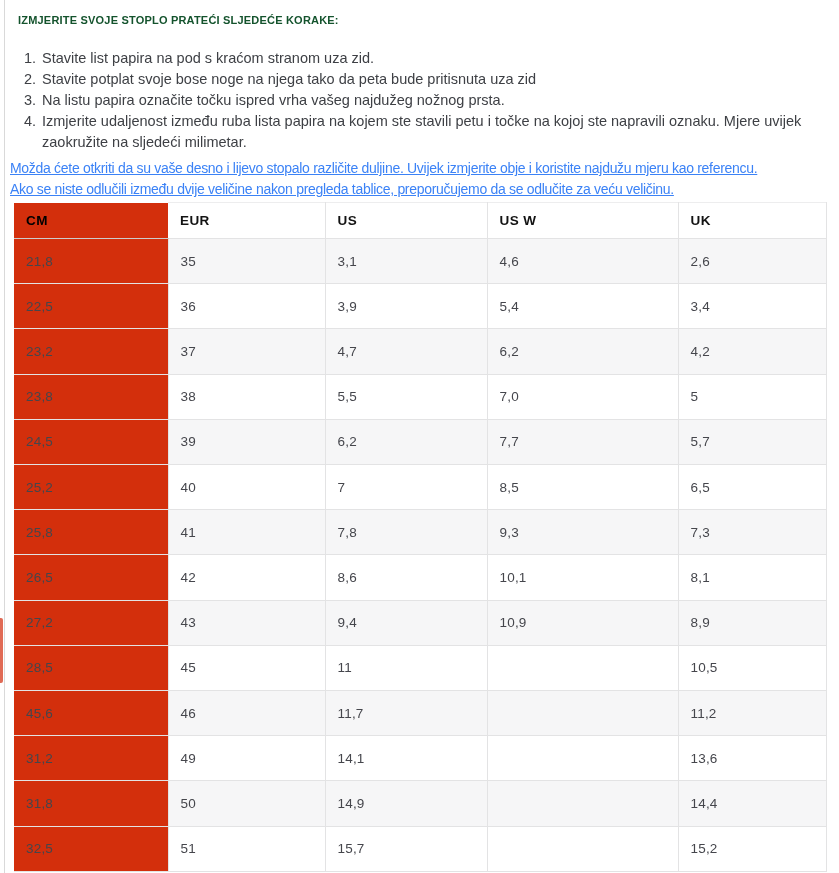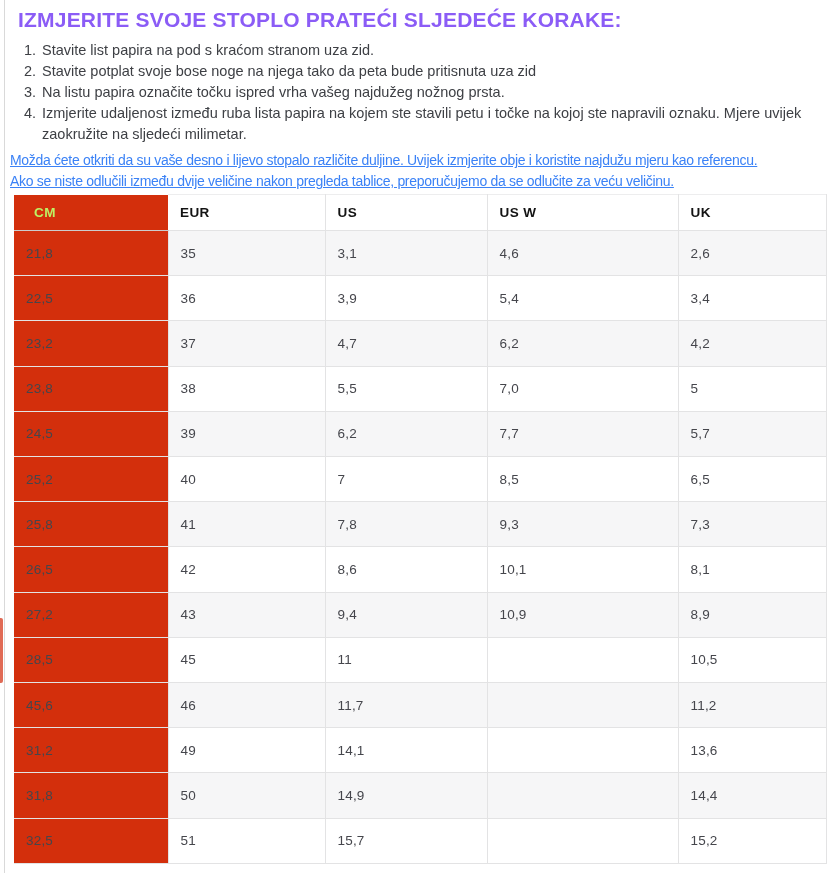--- a/index.html
+++ b/index.html
@@ -22,29 +22,29 @@
   .widget-sliver {
     position: absolute; left: 0; top: 618px;
     width: 3px; height: 65px;
     background: #e06a55;
     border-radius: 0 2px 2px 0;
   }
   .content { position: relative; padding: 9px 13px 0 10px; }
 
   .page-title {
     margin: 0 0 0 8px;
-    font-size: 21px;
+    font-size: 11px;
     line-height: 22px;
     font-weight: 700;
-    color: #8b5cf6;
+    color: #14532d;
     letter-spacing: 0.2px;
   }
 
   .steps {
-    margin: 9px 0 0 0;
+    margin: 17px 0 0 0;
     padding: 0 0 0 30px;
     max-width: 798px;
     font-size: 14.5px;
     line-height: 21px;
     color: #3e4045;
   }
   .steps li { padding-left: 2px; }
 
   .sizing-note {
     margin: 5px 0 0 0;
@@ -83,22 +83,22 @@
     border-top: 1px solid #ededee;
     background: #ffffff;
   }
   .size-table td {
     font-size: 13.5px;
     color: #45464c;
     letter-spacing: 0.2px;
   }
   .red-cell, th.red-cell {
     background: var(--accent);
-    color: #bef264;
-    padding-left: 20px;
+    color: #000000;
+    padding-left: 12px;
     border-right: none;
     border-top: none;
     border-bottom: 1px solid rgba(0,0,0,0.2);
     font-weight: 400;
   }
   th.red-cell { font-weight: 700; }
   tbody tr:nth-child(odd) td:not(.red-cell) { background: var(--stripe); }
   tbody tr:nth-child(even) td:not(.red-cell) { background: #ffffff; }
 </style>
 </head>

